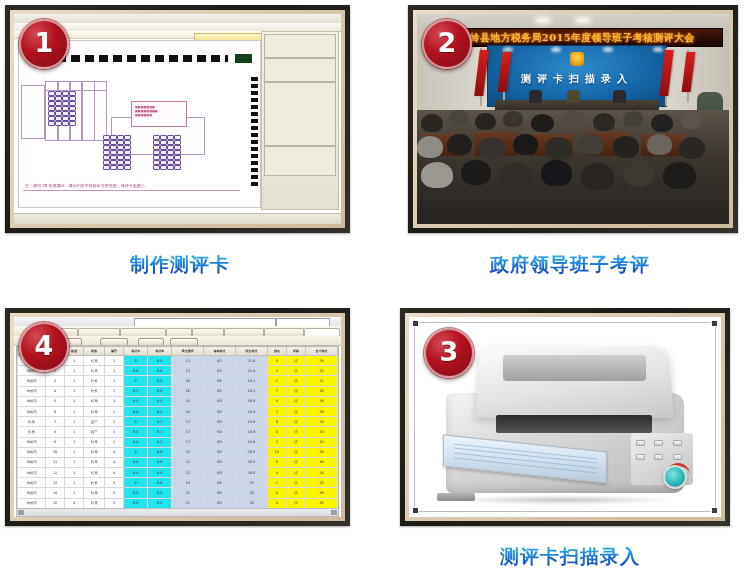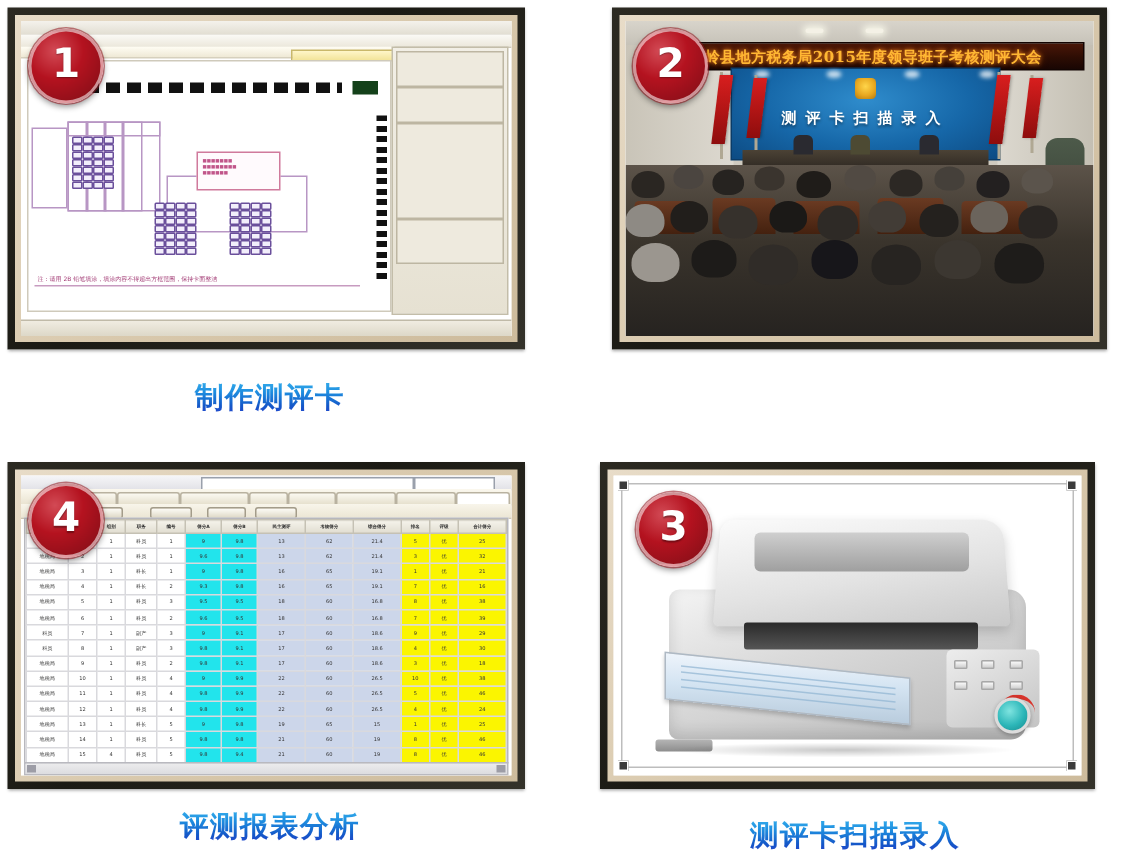--- a/index.html
+++ b/index.html
@@ -589,20 +589,21 @@
               <div class="head" style="left:206px;top:50px;width:31px;height:26px;background:#3c3731;"></div>
               <div class="head" style="left:246px;top:52px;width:33px;height:27px;background:#1e1c1a;"></div>
             </div>
           </div>
 
         </div>
       </div>
     </div>
     <div class="badge b2">2</div>
   </div>
+  <div class="caption cap-2">政府领导班子考评</div>
 
   <div class="cell cell-4">
     <div class="frame">
       <div class="mat">
         <div class="photo">
 
           <div class="app4">
             <div class="t-title"></div>
             <div class="t-combo"></div>
             <div class="t-combo2"></div>
@@ -893,21 +894,20 @@
               <div class="hthumb"></div>
               <div class="hthumb r"></div>
             </div>
           </div>
 
         </div>
       </div>
     </div>
     <div class="badge b4">4</div>
   </div>
-  <div class="caption cap-4">评测报表分析</div>
 
   <div class="cell cell-3">
     <div class="frame">
       <div class="mat">
         <div class="photo">
 
           <div class="scanpic">
             <div class="selbox"></div>
             <div class="handle" style="left:3px;top:3px;"></div>
             <div class="handle" style="right:3px;top:3px;"></div>

